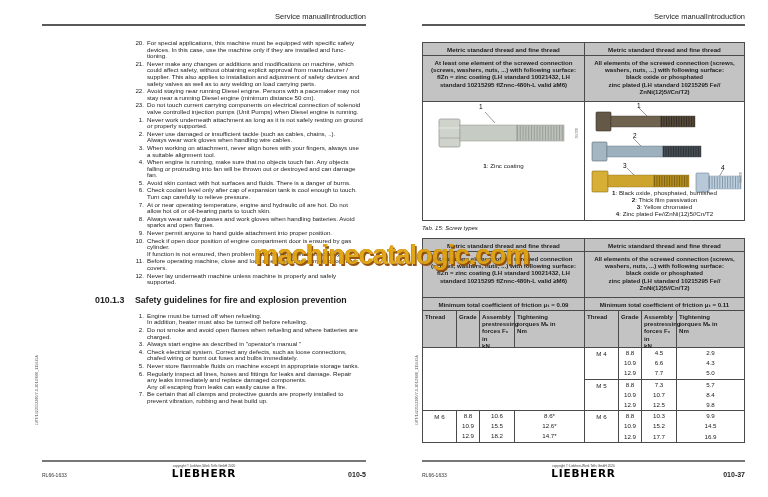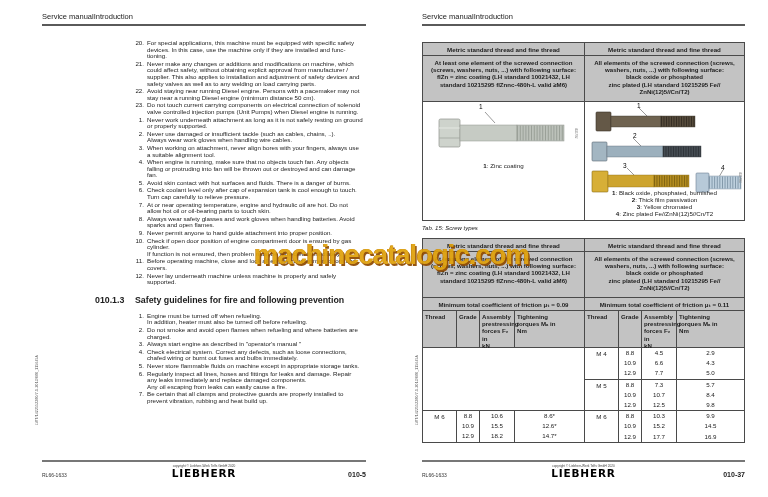--- a/index.html
+++ b/index.html
@@ -5,21 +5,21 @@
   * { margin:0; padding:0; box-sizing:border-box; }
   html,body { width:768px; height:497px; }
   body { position:relative; background:#ffffff; overflow:hidden;
          font-family:"Liberation Sans","DejaVu Sans",sans-serif; color:#1c1c1c; }
 
   .page { position:absolute; top:0; height:100%; }
   #pageL { left:42px;  width:324px; }
   #pageR { left:422px; width:323px; }
 
   .phead { position:absolute; top:12px; left:0; right:0; display:flex;
-           justify-content:flex-start; font-size:7.5px; color:#222;
+           justify-content:flex-end; font-size:7.5px; color:#222;
            padding-bottom:3px; border-bottom:2.5px solid #5a5a5a; }
 
   
   .lcontent { position:absolute; top:40px; left:0; right:0;
               font-size:6.2px; line-height:6.6px; }
   .nlist { margin-left:92px; }
   .li { display:flex; margin-bottom:1px; }
   .li .num { flex:0 0 13px; text-align:right; padding-right:3px; }
   .li .txt { white-space:pre-line; }
   .sec-head { display:flex; margin:9px 0 8px 53px; font-size:8.8px;
@@ -187,21 +187,21 @@
         </div>
       <div class="li">
           <span class="num">12.</span>
           <span class="txt">Never lay underneath machine unless machine is properly and safely
 supported.</span>
         </div>
     </div>
 
     <div class="sec-head">
       <span class="sn">010.1.3</span>
-      <span>Safety guidelines for fire and following prevention</span>
+      <span>Safety guidelines for fire and explosion prevention</span>
     </div>
 
     <div class="nlist">
       <div class="li">
           <span class="num">1.</span>
           <span class="txt">Engine must be turned off when refueling.
 In addition, heater must also be turned off before refueling.</span>
         </div>
       <div class="li">
           <span class="num">2.</span>

